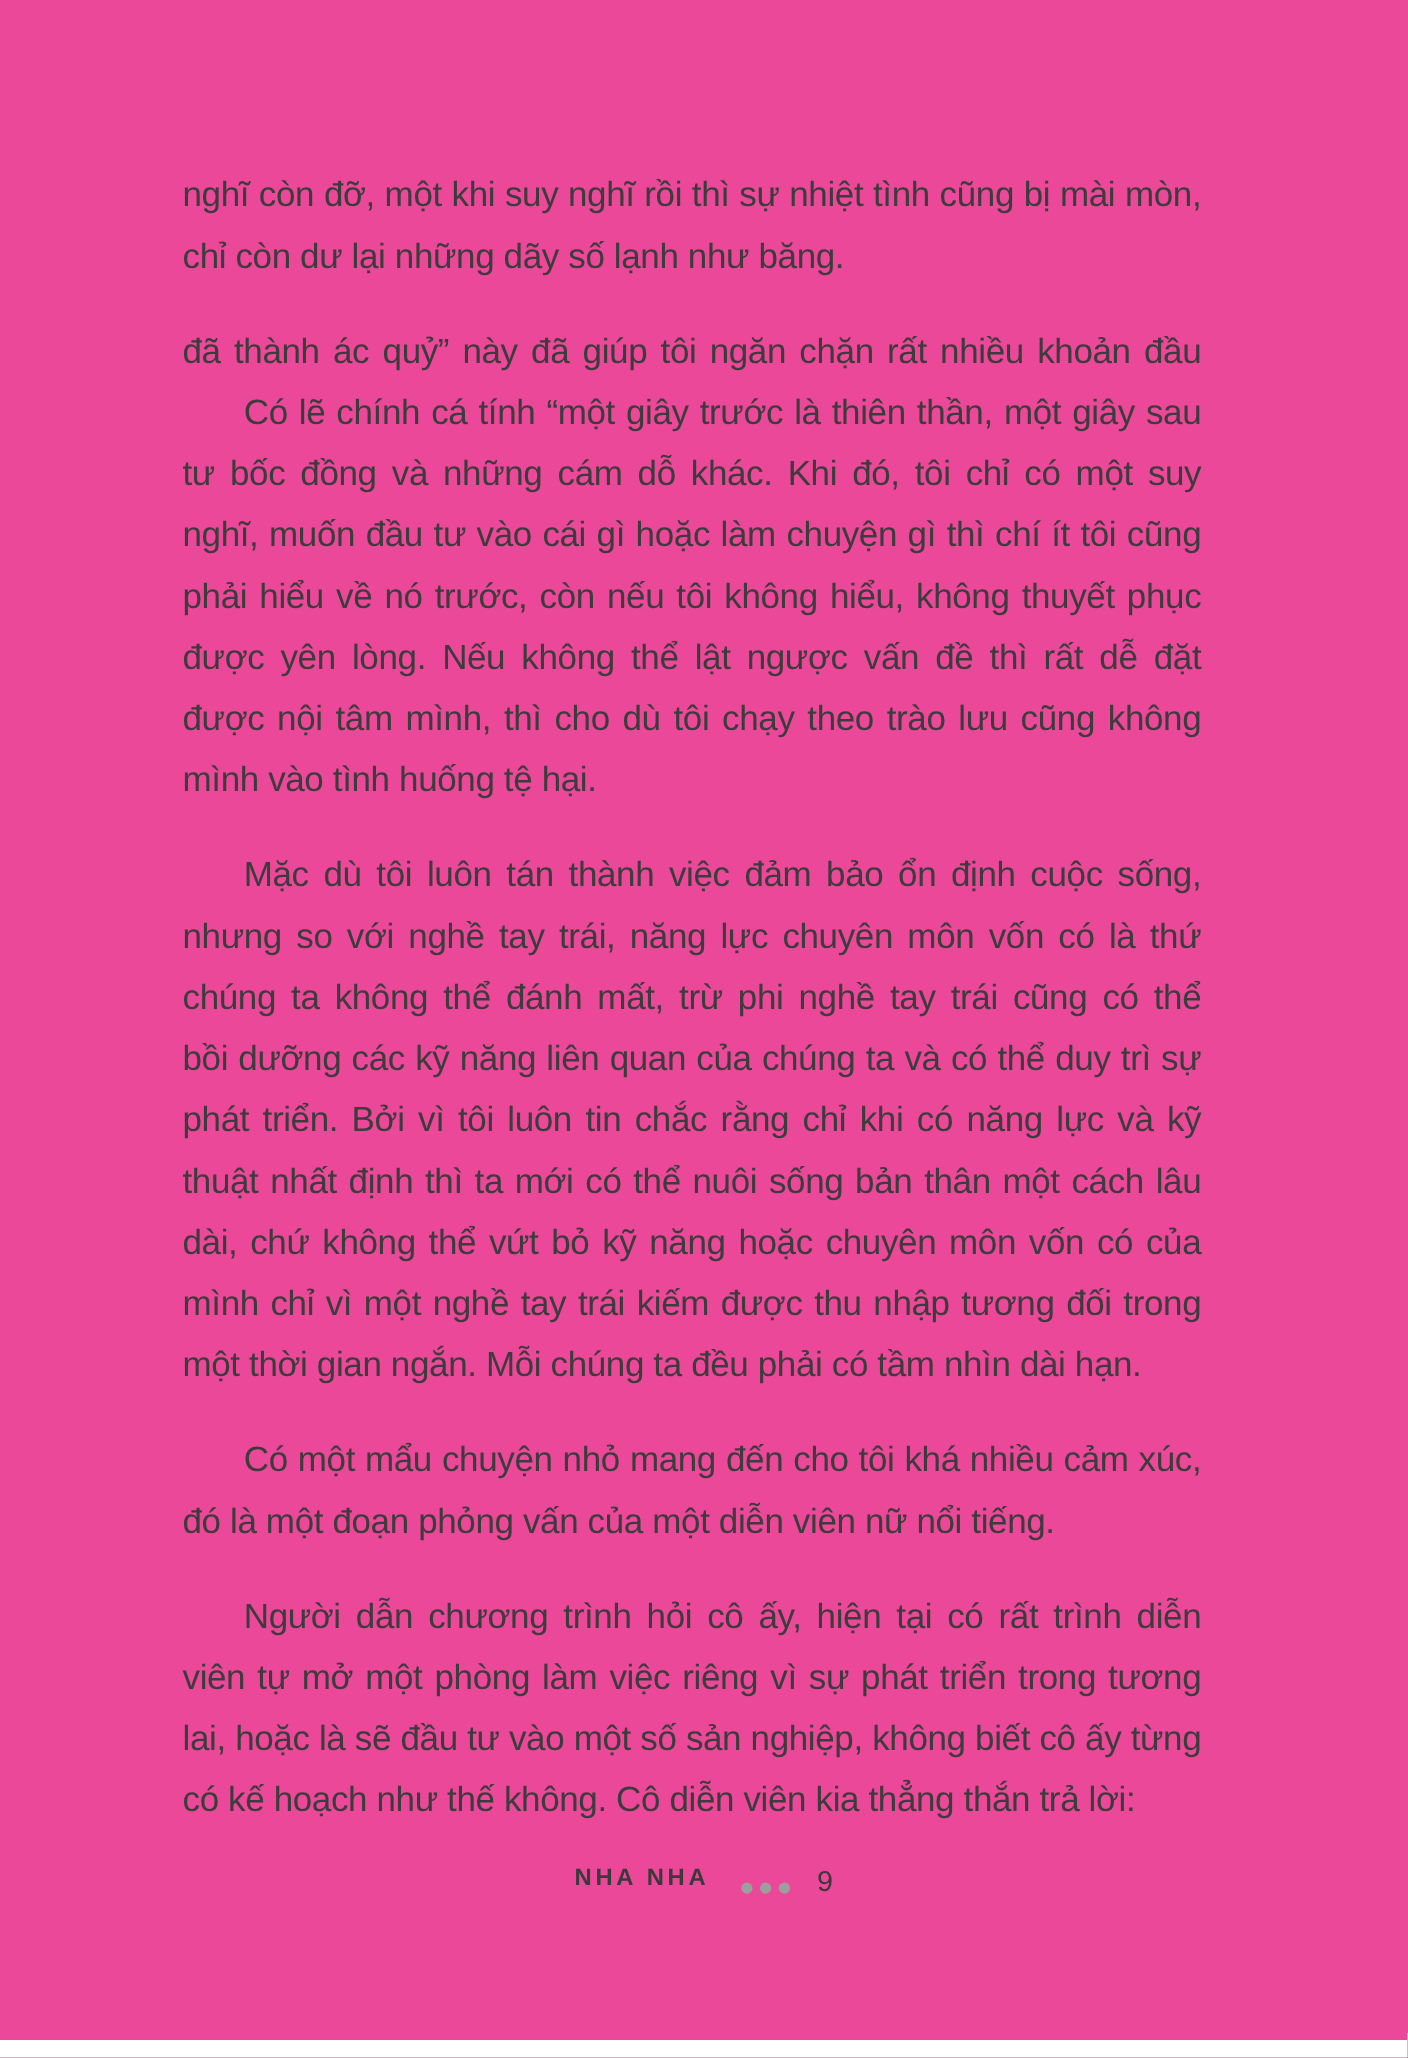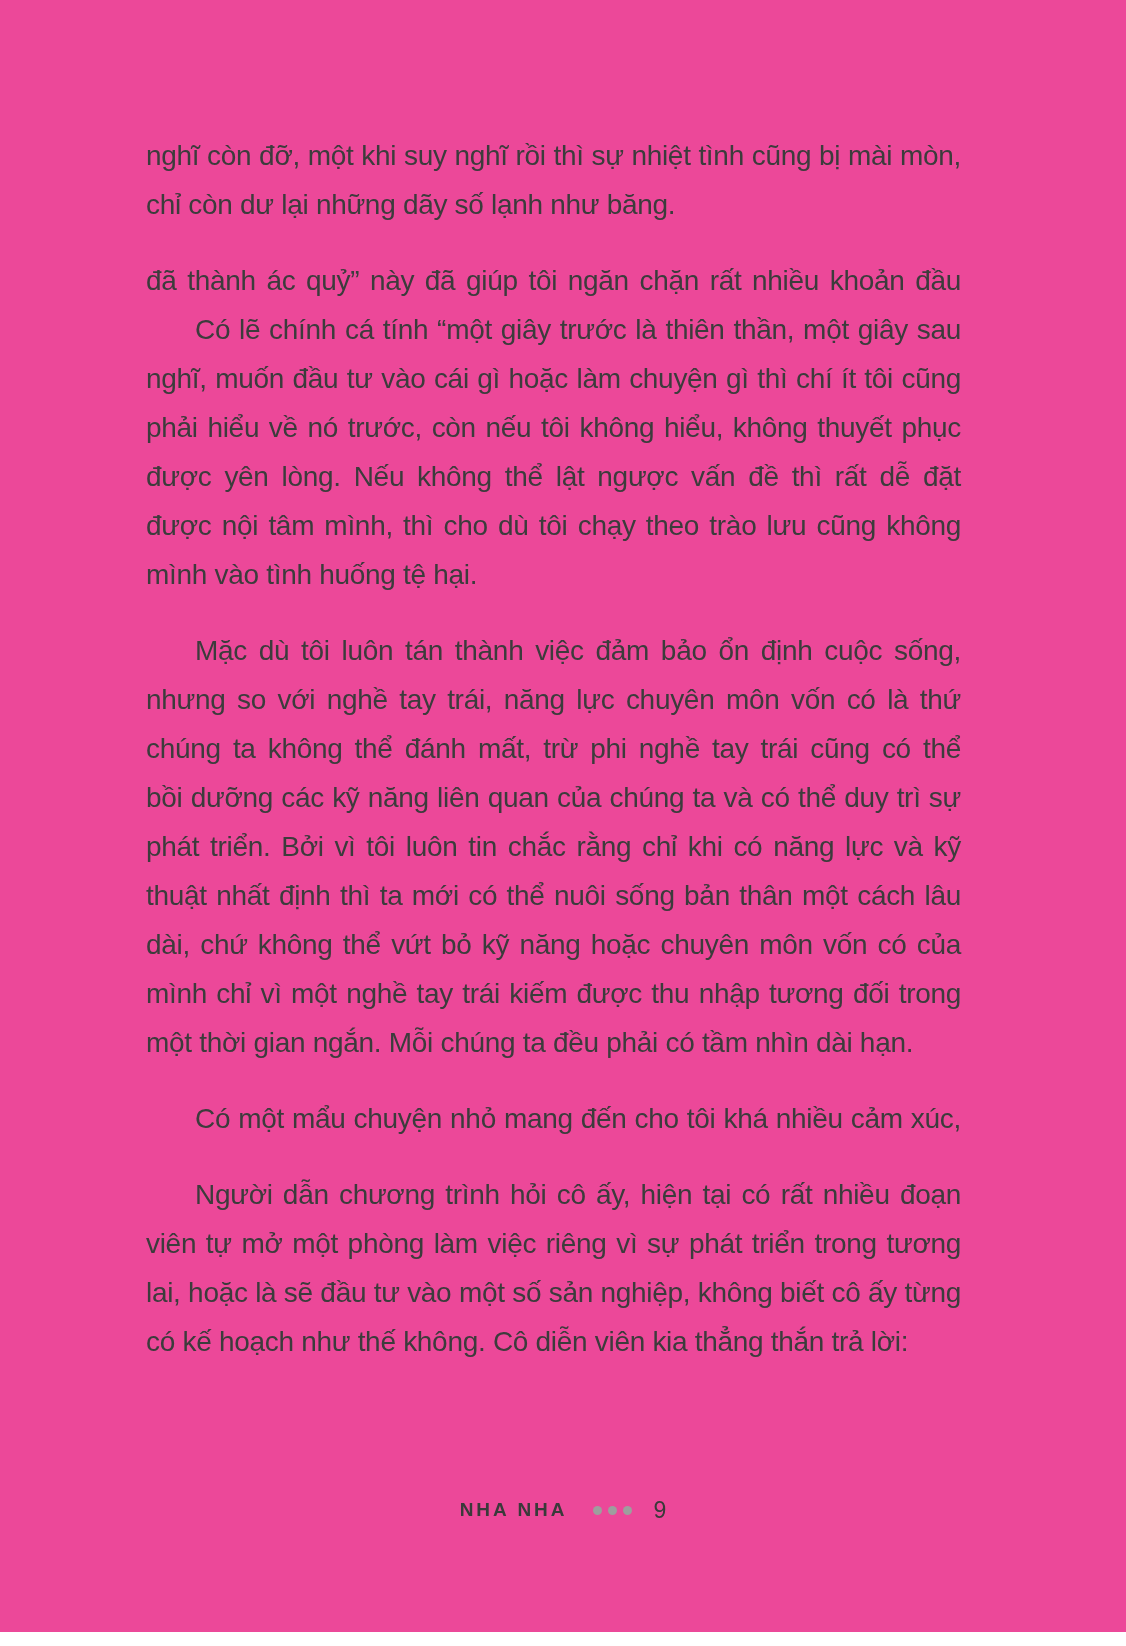--- a/index.html
+++ b/index.html
@@ -42,21 +42,20 @@
   .line.indent {
     text-indent: 49px;
   }
   .page-footer {
     position: absolute;
     left: 0;
     top: 1492px;
     width: 1126px;
     height: 36px;
     display: flex;
-    align-items: center;
     justify-content: center;
     color: #3a3a3a;
   }
   .footer-title {
     font-size: 19px;
     font-weight: 600;
     letter-spacing: 3px;
     color: #3a3a3a;
   }
   .footer-dots {
@@ -84,20 +83,21 @@
   <div class="text-block">
 
     <p class="para">
       <span class="line">nghĩ còn đỡ, một khi suy nghĩ rồi thì sự nhiệt tình cũng bị mài mòn,</span>
       <span class="line last">chỉ còn dư lại những dãy số lạnh như băng.</span>
     </p>
 
     <p class="para">
       <span class="line">đã thành ác quỷ” này đã giúp tôi ngăn chặn rất nhiều khoản đầu</span>
       <span class="line indent">Có lẽ chính cá tính “một giây trước là thiên thần, một giây sau</span>
+      <span class="line">tư bốc đồng và những cám dỗ khác. Khi đó, tôi chỉ có một suy</span>
       <span class="line">nghĩ, muốn đầu tư vào cái gì hoặc làm chuyện gì thì chí ít tôi cũng</span>
       <span class="line">phải hiểu về nó trước, còn nếu tôi không hiểu, không thuyết phục</span>
       <span class="line">được yên lòng. Nếu không thể lật ngược vấn đề thì rất dễ đặt</span>
       <span class="line">được nội tâm mình, thì cho dù tôi chạy theo trào lưu cũng không</span>
       <span class="line last">mình vào tình huống tệ hại.</span>
     </p>
 
     <p class="para">
       <span class="line indent">Mặc dù tôi luôn tán thành việc đảm bảo ổn định cuộc sống,</span>
       <span class="line">nhưng so với nghề tay trái, năng lực chuyên môn vốn có là thứ</span>
@@ -105,24 +105,25 @@
       <span class="line">bồi dưỡng các kỹ năng liên quan của chúng ta và có thể duy trì sự</span>
       <span class="line">phát triển. Bởi vì tôi luôn tin chắc rằng chỉ khi có năng lực và kỹ</span>
       <span class="line">thuật nhất định thì ta mới có thể nuôi sống bản thân một cách lâu</span>
       <span class="line">dài, chứ không thể vứt bỏ kỹ năng hoặc chuyên môn vốn có của</span>
       <span class="line">mình chỉ vì một nghề tay trái kiếm được thu nhập tương đối trong</span>
       <span class="line last">một thời gian ngắn. Mỗi chúng ta đều phải có tầm nhìn dài hạn.</span>
     </p>
 
     <p class="para">
       <span class="line indent">Có một mẩu chuyện nhỏ mang đến cho tôi khá nhiều cảm xúc,</span>
+      <span class="line last">đó là một đoạn phỏng vấn của một diễn viên nữ nổi tiếng.</span>
     </p>
 
     <p class="para">
-      <span class="line indent">Người dẫn chương trình hỏi cô ấy, hiện tại có rất nhiều đoạn</span>
+      <span class="line indent">Người dẫn chương trình hỏi cô ấy, hiện tại có rất trình diễn</span>
       <span class="line">viên tự mở một phòng làm việc riêng vì sự phát triển trong tương</span>
       <span class="line">lai, hoặc là sẽ đầu tư vào một số sản nghiệp, không biết cô ấy từng</span>
       <span class="line last">có kế hoạch như thế không. Cô diễn viên kia thẳng thắn trả lời:</span>
     </p>
 
   </div>
 
   <div class="page-footer">
     <span class="footer-title">NHA NHA</span>
     <span class="footer-dots">

